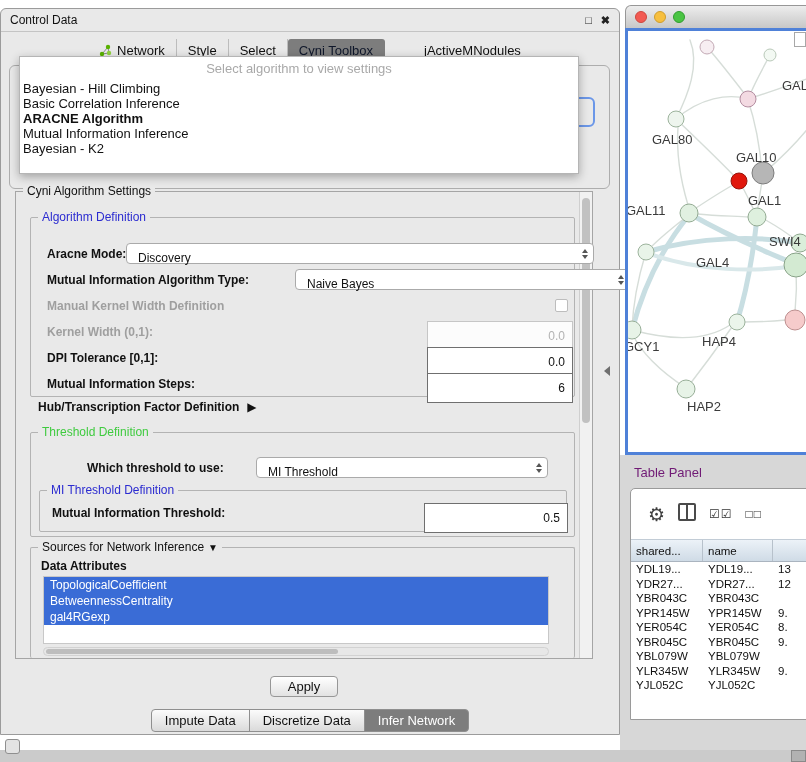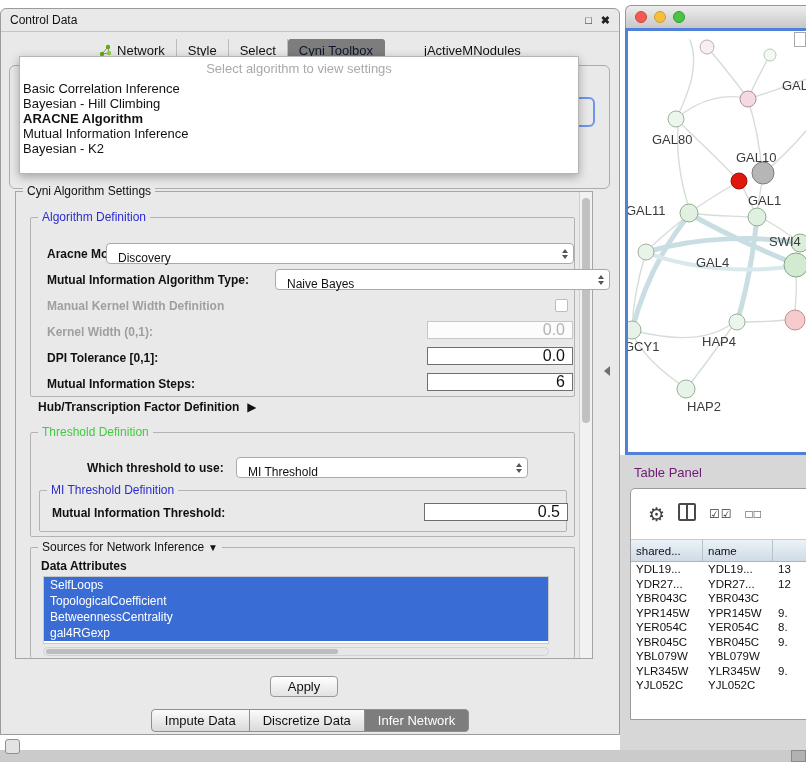--- a/index.html
+++ b/index.html
@@ -41,27 +41,27 @@
   .group-title{position:absolute;top:-8px;left:7px;background:#e9e9e9;padding:0 4px;font-size:12px;line-height:14px;white-space:nowrap;}
   .group-title .tri{color:#111;font-size:10px;margin-left:4px;}
   .blue{color:#2b2bd0;}
   .green{color:#3fcb3f;}
   .black{color:#111;}
   .v-scrollbar{position:absolute;right:0;top:0;width:13px;height:100%;background:#f1f1f1;border-left:1px solid #cfcfcf;box-sizing:border-box;}
   .v-thumb{position:absolute;left:2px;top:6px;width:8px;height:225px;background:#c1c1c1;border-radius:4px;}
   .flabel{position:absolute;font-size:12px;font-weight:bold;line-height:16px;white-space:nowrap;}
   .flabel.disabled{color:#9f9f9f;}
   .combo{position:absolute;height:21px;background:#fff;border:1px solid #aaaaaa;border-radius:4px;
-    font-size:12px;display:flex;align-items:center;padding:8px 22px 0 11px;box-sizing:border-box;}
+    font-size:12px;display:flex;align-items:center;padding:8px 22px 0 11px;box-sizing:border-box;margin-left:20px;}
   .stepper{position:absolute;right:5px;top:50%;transform:translateY(-50%);display:flex;flex-direction:column;gap:2px;}
   .stepper .up{width:0;height:0;border-left:3.5px solid transparent;border-right:3.5px solid transparent;border-bottom:4px solid #555;}
   .stepper .dn{width:0;height:0;border-left:3.5px solid transparent;border-right:3.5px solid transparent;border-top:4px solid #555;}
   .checkbox{position:absolute;width:13px;height:13px;background:#fff;border:1px solid #bdbdbd;border-radius:2px;box-sizing:border-box;}
-  .tinput{position:absolute;height:16px;background:#fff;border:1px solid #6f6f6f;font-size:16px;
-    text-align:right;padding:8px 7px;box-sizing:border-box;font-family:"Liberation Sans",sans-serif;color:#111;}
+  .tinput{position:absolute;height:16px;background:#fff;border:1px solid #6f6f6f;font-size:12px;
+    text-align:right;padding:14px 7px;box-sizing:border-box;font-family:"Liberation Sans",sans-serif;color:#111;}
   .tinput.disabled{border-color:#c6c6c6;color:#b3b3b3;background:#fcfcfc;}
   .hub-row{position:absolute;display:flex;align-items:center;gap:8px;}
   .hub-row .flabel{position:static;}
   .hub-row .tri{font-size:12px;color:#111;}
   .attr-list{position:absolute;background:#fff;border:1px solid #c8c8c8;box-sizing:border-box;overflow:hidden;}
   .attr-item{height:16px;line-height:16px;font-size:12px;padding-left:6px;white-space:nowrap;}
   .attr-item.sel{background:#3a6cd6;color:#fff;}
   .h-scrollbar{position:absolute;height:9px;background:#e7e7e7;border:1px solid #d2d2d2;border-radius:5px;box-sizing:border-box;}
   .h-thumb{height:5px;width:58%;background:#bdbdbd;border-radius:4px;margin:1px 0 0 2px;}
   .apply-btn{position:absolute;left:269px;top:667px;width:68px;height:21px;
@@ -139,23 +139,23 @@
       </div>
   </div>
 
   <div class="algo-select-area"></div>
   <div class="help-box"></div>
 
   <div class="algo-popup">
     <div class="algo-placeholder">Select algorithm to view settings</div>
     <div>
 
+        <div class="algo-option">Bayesian - Hill Climbing</div>
+
         <div class="algo-option">Basic Correlation Inference</div>
-
-        <div class="algo-option">Bayesian - Hill Climbing</div>
 
         <div class="algo-option bold">ARACNE Algorithm</div>
 
         <div class="algo-option">Mutual Information Inference</div>
 
         <div class="algo-option">Bayesian - K2</div>
 
 
     </div>
   </div>
@@ -222,21 +222,20 @@
         <span class="flabel" style="left:12px;top:14px;">Mutual Information Threshold:</span>
         <input class="tinput" style="left: 384px; top: 12px; width: 144px;" value="0.5">
       </div>
     </div>
 
     <div class="group" style="left:14px;top:355px;width:545px;height:111px;border-bottom:none;">
       <span class="group-title black"><span>Sources for Network Inference</span><span class="tri">▼</span></span>
       <span class="flabel" style="left:10px;top:10px;">Data Attributes</span>
       <div class="attr-list" style="left:12px;top:28px;width:506px;height:68px;">
 
-          <div class="attr-item sel">SelfLoops</div>
 
           <div class="attr-item sel">TopologicalCoefficient</div>
 
           <div class="attr-item sel">BetweennessCentrality</div>
 
           <div class="attr-item sel">gal4RGexp</div>
 
       </div>
       <div class="h-scrollbar" style="left:12px;top:99px;width:506px;">
           <div class="h-thumb"></div>

